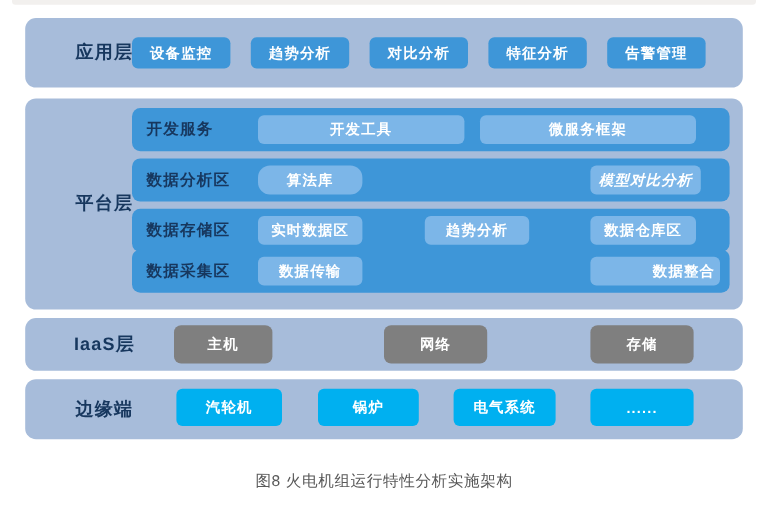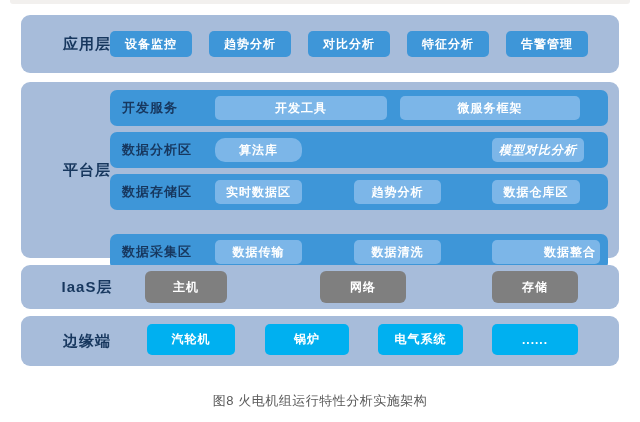--- a/index.html
+++ b/index.html
@@ -86,24 +86,23 @@
     <div class="chip light" style="left:382px; top:6px; width:92px; height:24px;font-style:italic;">模型对比分析</div>
   </div>
 
   <div class="p-row" style="top:92px;">
     <div class="p-row-label">数据存储区</div>
     <div class="chip light" style="left:105px; top:6px; width:87px; height:24px;">实时数据区</div>
     <div class="chip light" style="left:244px; top:6px; width:87px; height:24px;">趋势分析</div>
     <div class="chip light" style="left:382px; top:6px; width:88px; height:24px;">数据仓库区</div>
   </div>
 
-  <div class="p-row" style="top:152px;">
+  <div class="p-row" style="top:126px;">
     <div class="p-row-label">数据采集区</div>
     <div class="chip light" style="left:105px; top:6px; width:87px; height:24px;">数据传输</div>
-    <div class="chip light" style="left:244px; top:6px; width:87px; height:24px;">数据清洗</div>
     <div class="chip light" style="left:382px; top:6px; width:108px; height:24px;padding-left:48px;">数据整合</div>
   </div>
 </div>
 
 <div class="band" style="top:265px; height:44px;">
   <div class="layer-label">IaaS层</div>
   <div class="chip gray" style="left:124px; top:6px; width:82px; height:32px;">主机</div>
   <div class="chip gray" style="left:299px; top:6px; width:86px; height:32px;">网络</div>
   <div class="chip gray" style="left:471px; top:6px; width:86px; height:32px;">存储</div>
 </div>

